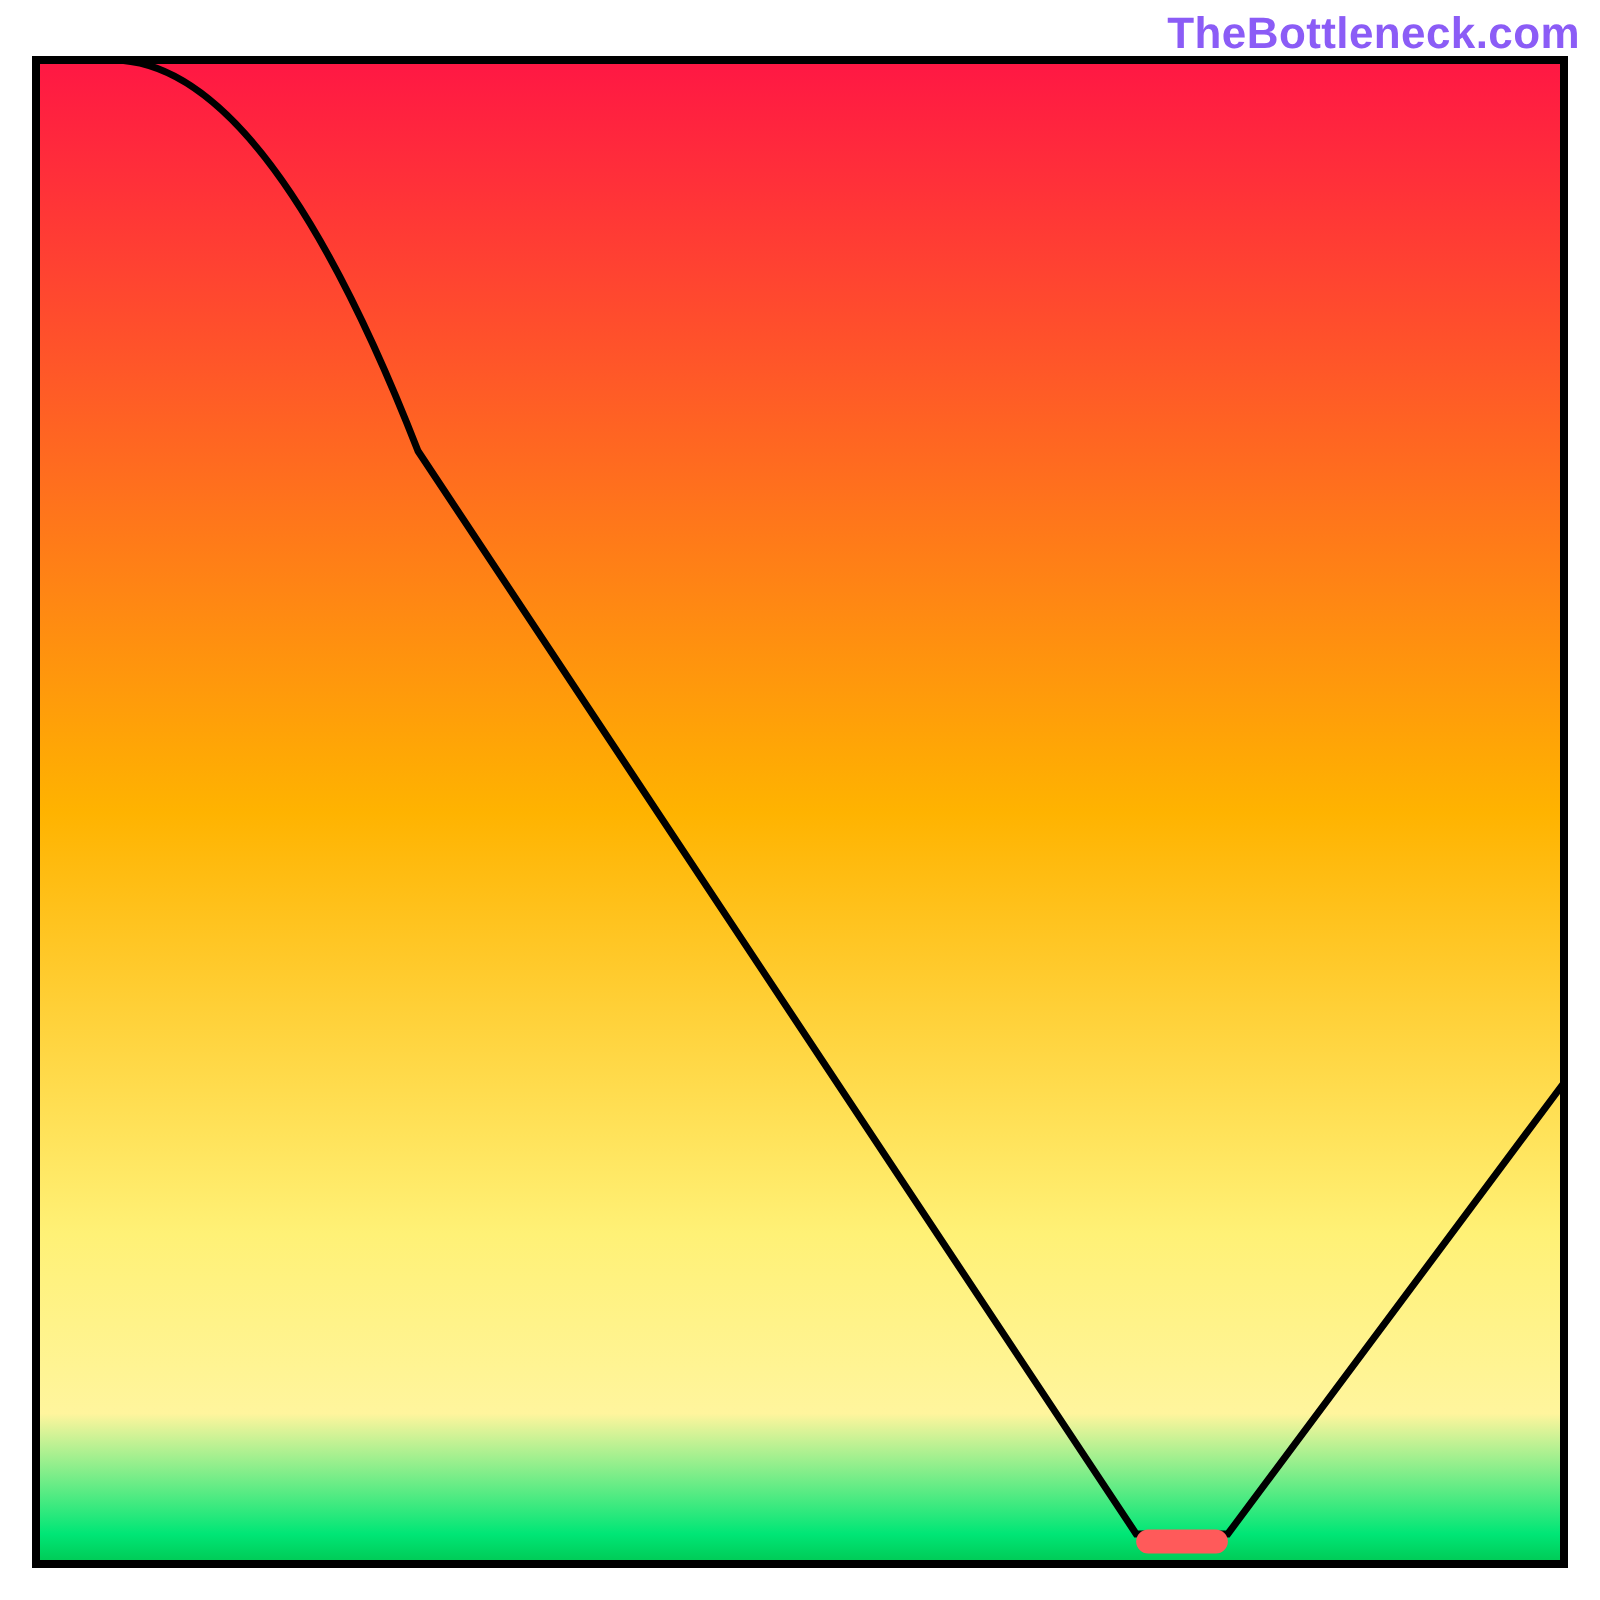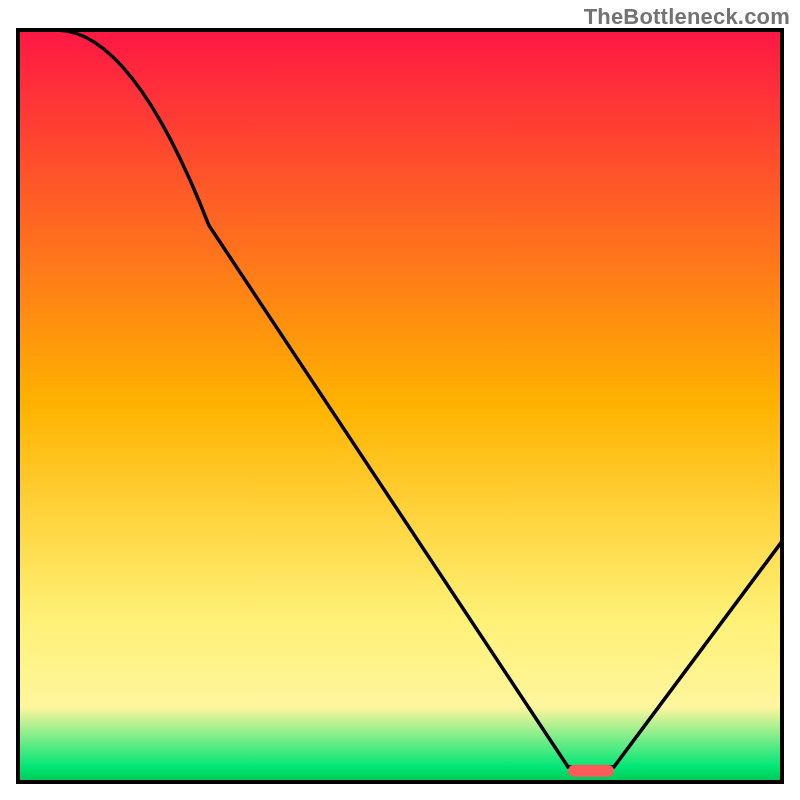--- a/index.html
+++ b/index.html
@@ -15,21 +15,21 @@
     width: 800px;
     height: 800px;
     background: #ffffff;
   }
   .watermark {
     position: absolute;
     top: 4px;
     right: 10px;
     font-size: 22px;
     font-weight: 600;
-    color: #737373;
+    color: #8b5cf6;
     letter-spacing: 0.2px;
     z-index: 5;
   }
   svg.chart {
     position: absolute;
     left: 0;
     top: 0;
   }
 </style>
 </head>

